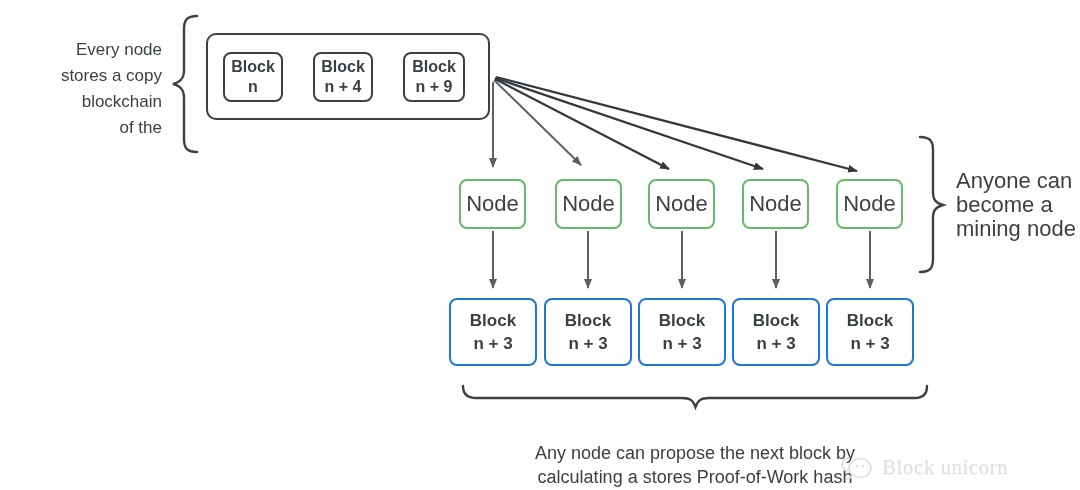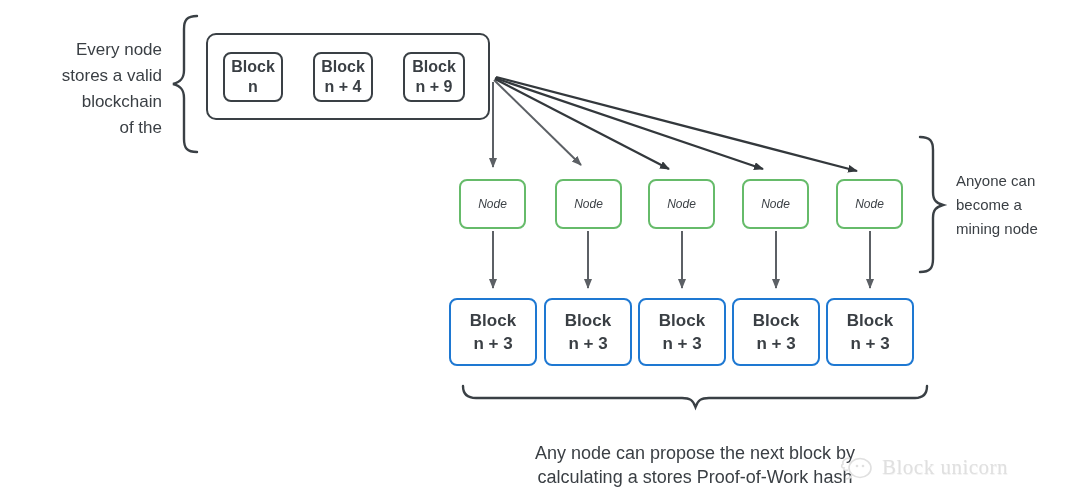--- a/index.html
+++ b/index.html
@@ -13,33 +13,33 @@
   svg.overlay{position:absolute;left:0;top:0;width:1080px;height:490px;}
 
   .brace{fill:none;stroke:var(--outline);stroke-width:2.4;stroke-linecap:round;}
   .conn-dark{stroke:var(--arrow);stroke-width:2.3;fill:none;}
   .conn-gray{stroke:var(--arrow-gray);stroke-width:2;fill:none;}
   .head-dark{fill:var(--arrow);}
   .head-gray{fill:var(--arrow-gray);}
 
   .annot{position:absolute;color:var(--text);}
   .annot-left{left:38px;top:37px;width:124px;text-align:right;font-size:17px;line-height:26px;}
-  .annot-right{left:956px;top:169px;width:120px;text-align:left;font-size:15px;line-height:24px;}
+  .annot-right{left:956px;top:169px;width:120px;text-align:left;font-size:22px;line-height:24px;}
   .annot-bottom{left:415px;top:441px;width:560px;text-align:center;font-size:18px;line-height:24px;}
 
   .chain-outer{position:absolute;left:206px;top:33px;width:284px;height:87px;
     border:2.6px solid var(--outline);border-radius:10px;background:#fff;}
   .chain-block{position:absolute;top:52px;width:60px;height:50px;border:2.4px solid var(--outline);
     border-radius:8px;background:#fff;display:flex;flex-direction:column;align-items:center;
     justify-content:center;font-weight:bold;font-size:16px;line-height:20px;color:var(--text);}
   .chain-block.b1{left:223px;} .chain-block.b2{left:313px;} .chain-block.b3{left:403px;width:62px;}
 
   .node-box{position:absolute;top:179px;width:67px;height:50px;border:2.2px solid var(--green);
     border-radius:8px;background:#fff;display:flex;align-items:center;justify-content:center;
-    font-size:12px;color:#3d4247;font-style:italic;}
+    font-size:22px;color:#3d4247;}
   .node-box.n1{left:459px;} .node-box.n2{left:555px;} .node-box.n3{left:648px;}
   .node-box.n4{left:742px;} .node-box.n5{left:836px;}
 
   .mined-block{position:absolute;top:298px;width:88px;height:68px;border:2.6px solid var(--blue);
     border-radius:8px;background:#fff;display:flex;flex-direction:column;align-items:center;
     justify-content:center;font-weight:bold;font-size:17px;line-height:23px;color:var(--text);}
   .mined-block.m1{left:449px;} .mined-block.m2{left:544px;} .mined-block.m3{left:638px;}
   .mined-block.m4{left:732px;} .mined-block.m5{left:826px;}
 
   .watermark{position:absolute;left:840px;top:452px;display:flex;align-items:center;gap:6px;
@@ -79,21 +79,21 @@
 
     <line class="conn-gray" x1="493" y1="231" x2="493" y2="288" marker-end="url(#ah-gray)"></line>
     <line class="conn-gray" x1="588" y1="231" x2="588" y2="288" marker-end="url(#ah-gray)"></line>
     <line class="conn-gray" x1="682" y1="231" x2="682" y2="288" marker-end="url(#ah-gray)"></line>
     <line class="conn-gray" x1="776" y1="231" x2="776" y2="288" marker-end="url(#ah-gray)"></line>
     <line class="conn-gray" x1="870" y1="231" x2="870" y2="288" marker-end="url(#ah-gray)"></line>
   </svg>
 
   <div class="annot annot-left">
     <div>Every node</div>
-    <div>stores a valid</div>
+    <div>stores a copy</div>
     <div>blockchain</div>
     <div>of the</div>
   </div>
 
   <div class="chain-outer"></div>
   <div class="chain-block b1">
     <span>Block</span>
     <span>n</span>
   </div>
   <div class="chain-block b2">

